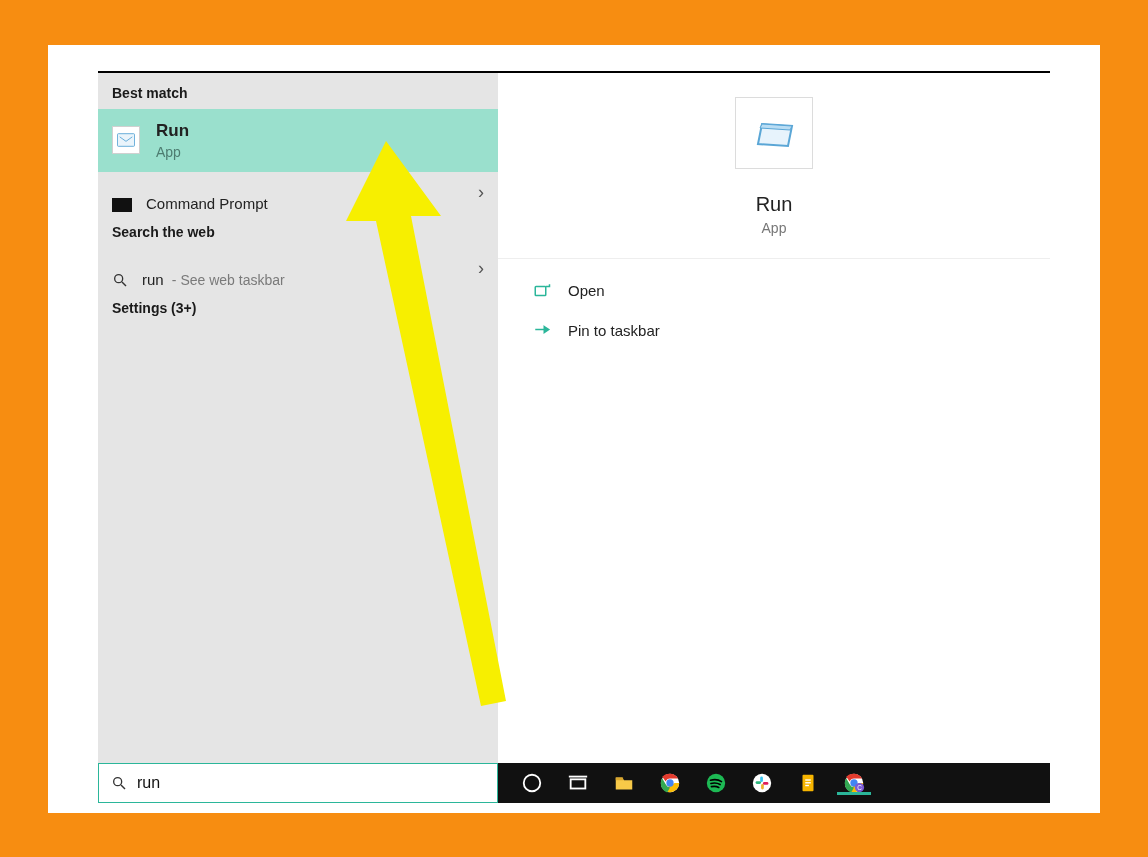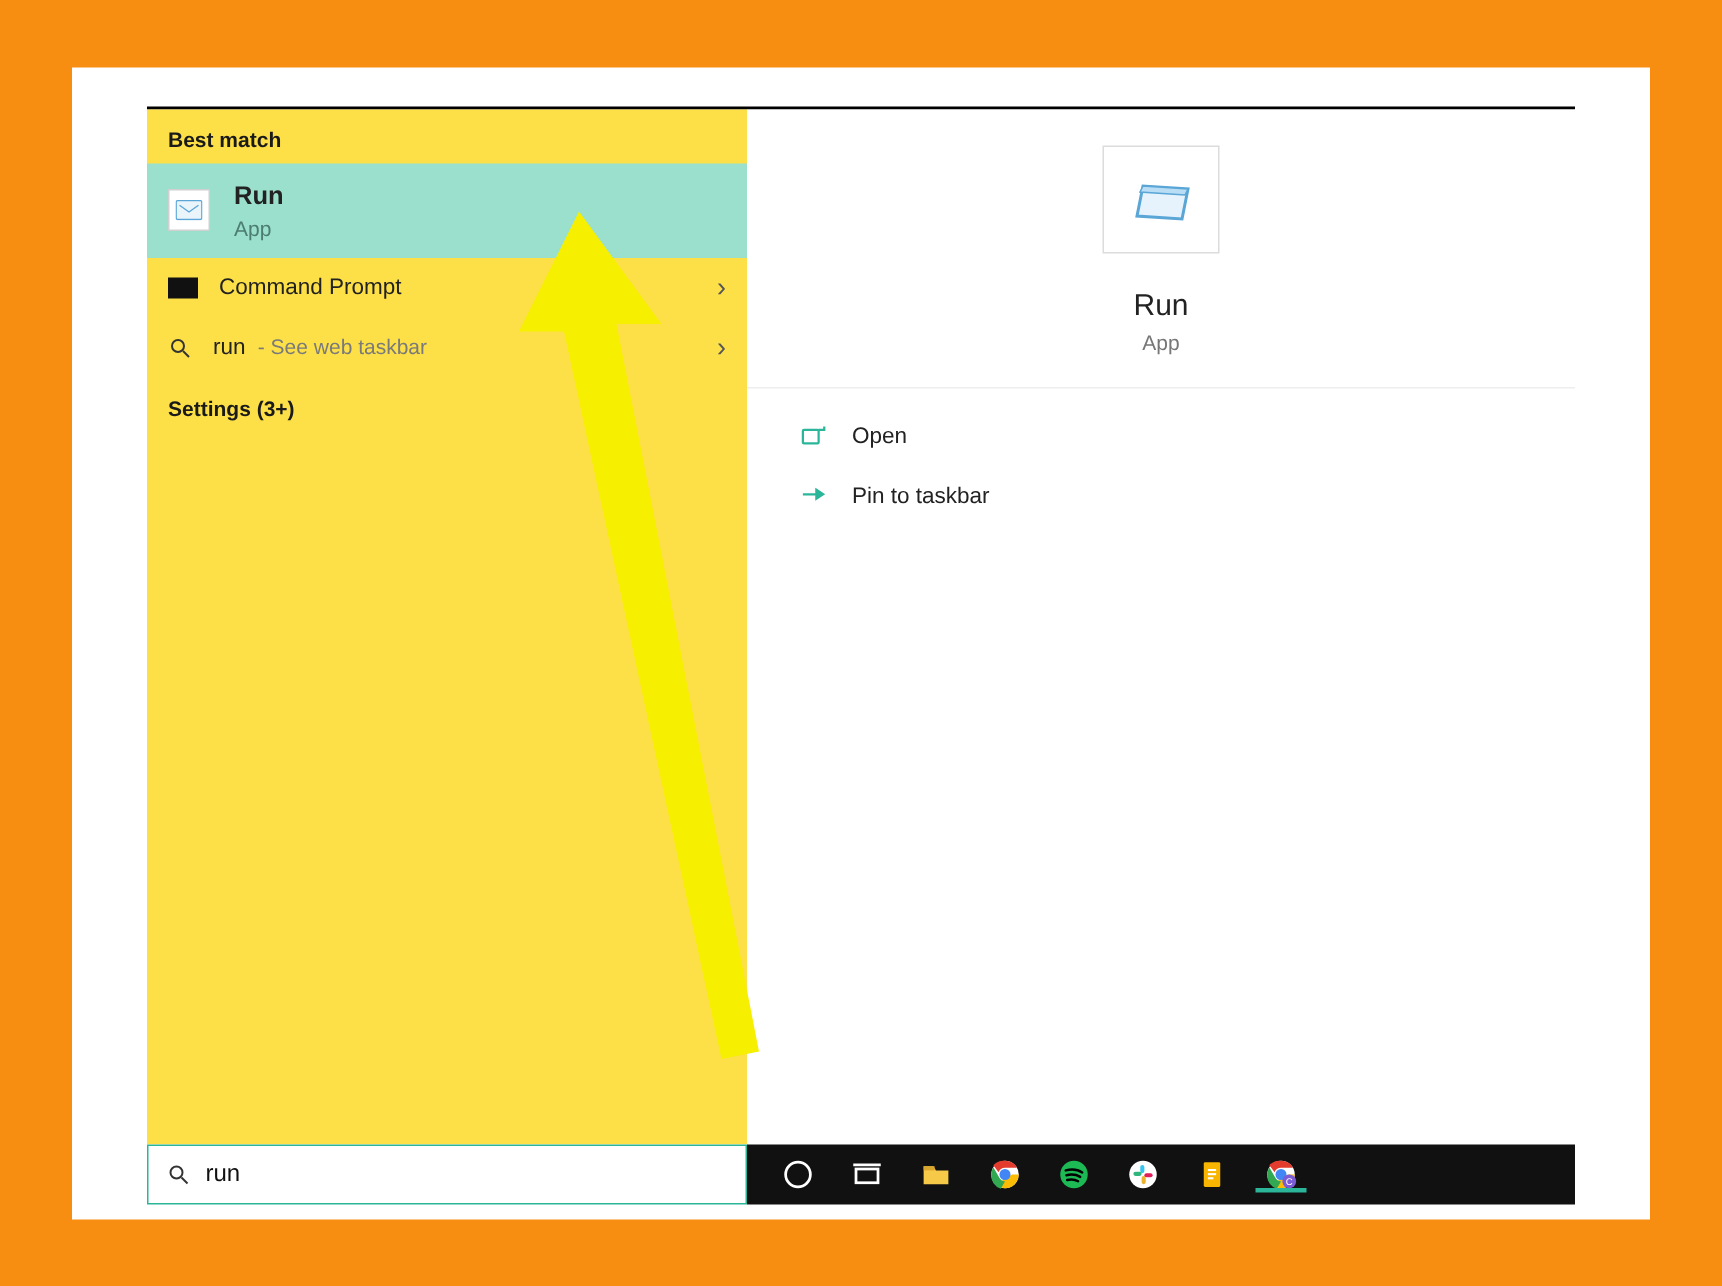--- a/index.html
+++ b/index.html
@@ -27,21 +27,21 @@
 
   .panes {
     flex: 1;
     display: flex;
     min-height: 0;
   }
 
   
   .left {
     width: 400px;
-    background: #fde047;
+    background: #e5e5e5;
     display: flex;
     flex-direction: column;
     overflow: hidden;
   }
 
   .section-label {
     font-weight: 700;
     font-size: 14px;
     color: #1a1a1a;
     padding: 12px 14px 8px;
@@ -58,21 +58,21 @@
     width: 28px; height: 28px; background: #fff;
     display: flex; align-items: center; justify-content: center;
     border: 1px solid #d0d0d0;
   }
   .best-match-item .app-icon svg { width: 18px; height: 14px; }
   .best-match-item .bm-title { font-size: 17px; font-weight: 600; color: #222; }
   .best-match-item .bm-sub   { font-size: 14px; color: #4d7c70; margin-top: 3px; }
 
   .list-row {
     display: flex;
-    align-items: center;
+    align-items: flex-end;
     padding: 0 14px;
     height: 40px;
     gap: 14px;
     font-size: 15px;
     color: #222;
     position: relative;
   }
   .list-row .chev {
     position: absolute; right: 14px; top: 50%; transform: translateY(-50%);
     color: #555; font-size: 18px;
@@ -192,20 +192,21 @@
           </div>
         </div>
 
 
         <div class="list-row">
           <div class="cmd-sq"></div>
           <span>Command Prompt</span>
           <span class="chev">›</span>
         </div>
 
+        <div class="section-label">Search the web</div>
 
         <div class="list-row web-row">
           <span class="search-ico">
             <svg viewBox="0 0 24 24" fill="none" stroke="#333" stroke-width="2">
                 <circle cx="10" cy="10" r="6"></circle>
                 <line x1="15" y1="15" x2="21" y2="21"></line>
               </svg>
           </span>
           <span>
             <span class="web-term">run</span>

